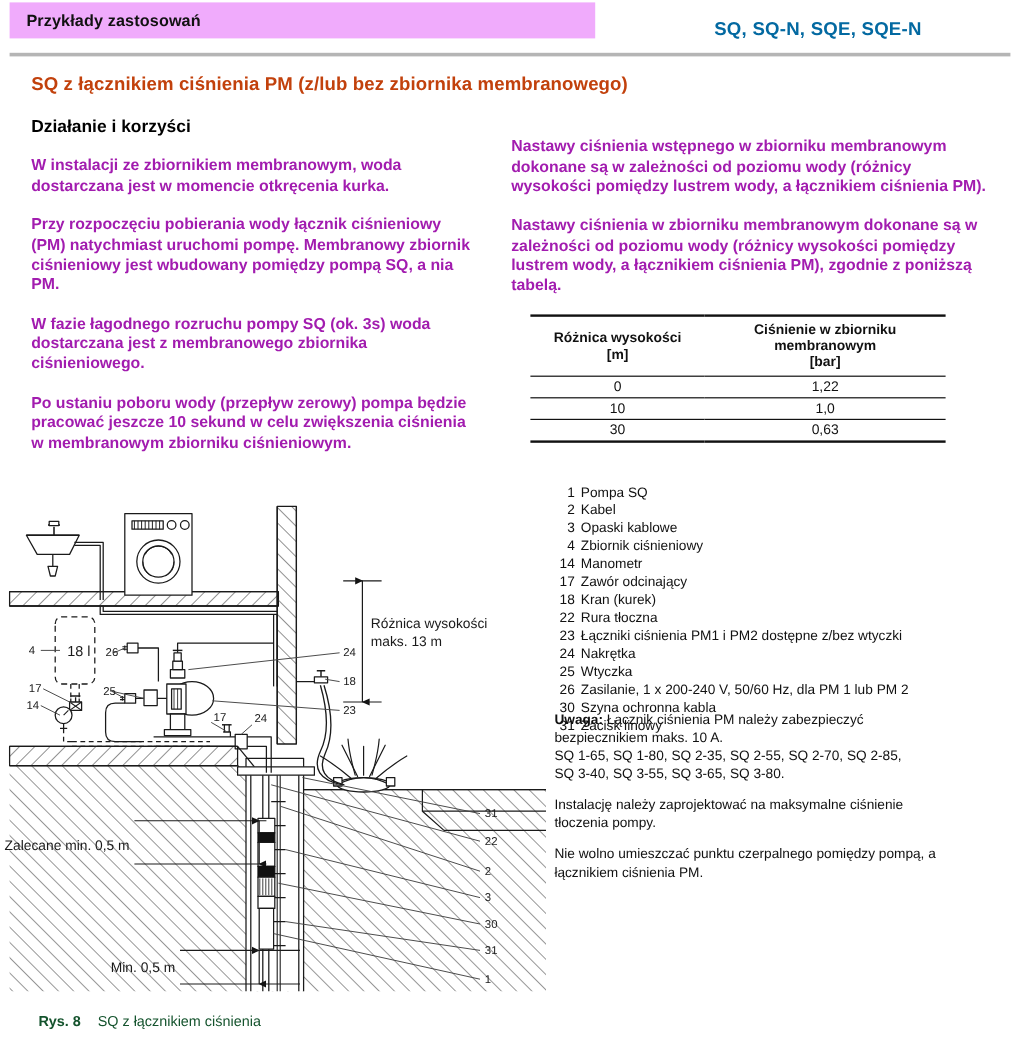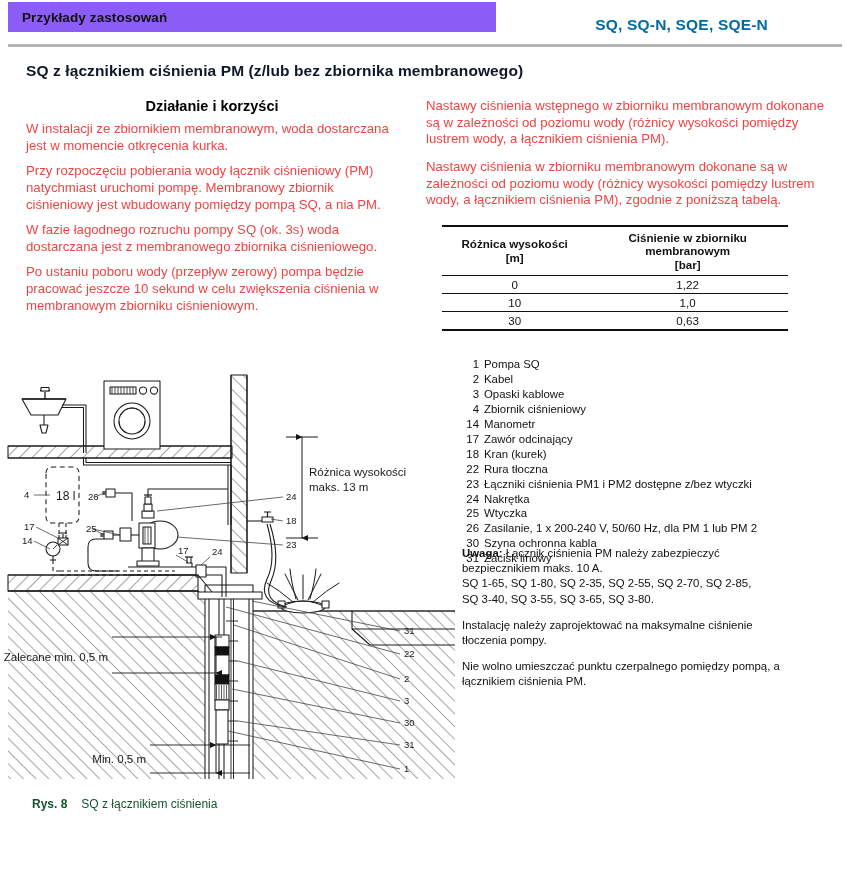--- a/index.html
+++ b/index.html
@@ -17,21 +17,21 @@
 
   
   .page-header {
     position: relative;
     height: 46px;
   }
   .header-tab {
     position: absolute;
     left: 8px; top: 2px;
     width: 488px; height: 30px;
-    background: #8b5cf6;
+    background: #f0abfc;
     display: flex;
     align-items: center;
     padding-left: 14px;
   }
   .header-tab-label {
     font-size: 13.5px;
     font-weight: bold;
     color: #111;
     letter-spacing: 0.1px;
   }
@@ -48,46 +48,46 @@
     left: 8px; right: 8px; top: 44px;
     height: 3px;
     background: #b5b5b5;
   }
 
   
   .doc-title {
     margin: 16px 0 0 26px;
     font-size: 15.5px;
     font-weight: bold;
-    color: #0f172a;
+    color: #c2410c;
     letter-spacing: 0.1px;
   }
 
   
   .body-cols {
     display: flex;
     margin-top: 18px;
     padding: 0 12px 0 26px;
     gap: 28px;
   }
   .col-left { width: 372px; flex: none; }
   .col-right { width: 400px; flex: none; }
 
   h2.sec-head {
     font-size: 14.5px;
     font-weight: bold;
     margin: 0 0 7px 0;
     color: #000;
-    text-align: center;
   }
   p.para {
     font-size: 13.2px;
     line-height: 1.26;
-    margin: 0 0 9px 0;
-    color: #ef4444;
+    margin: 16px 0 9px 0;
+    color: #a21caf;
+    font-weight: bold;
   }
   p.para.tight { margin-bottom: 0; }
   .col-right p.para { margin-bottom: 11px; }
 
   
   .press-table {
     margin-top: 16px;
     margin-left: 16px;
     width: 346px;
     border-collapse: collapse;

